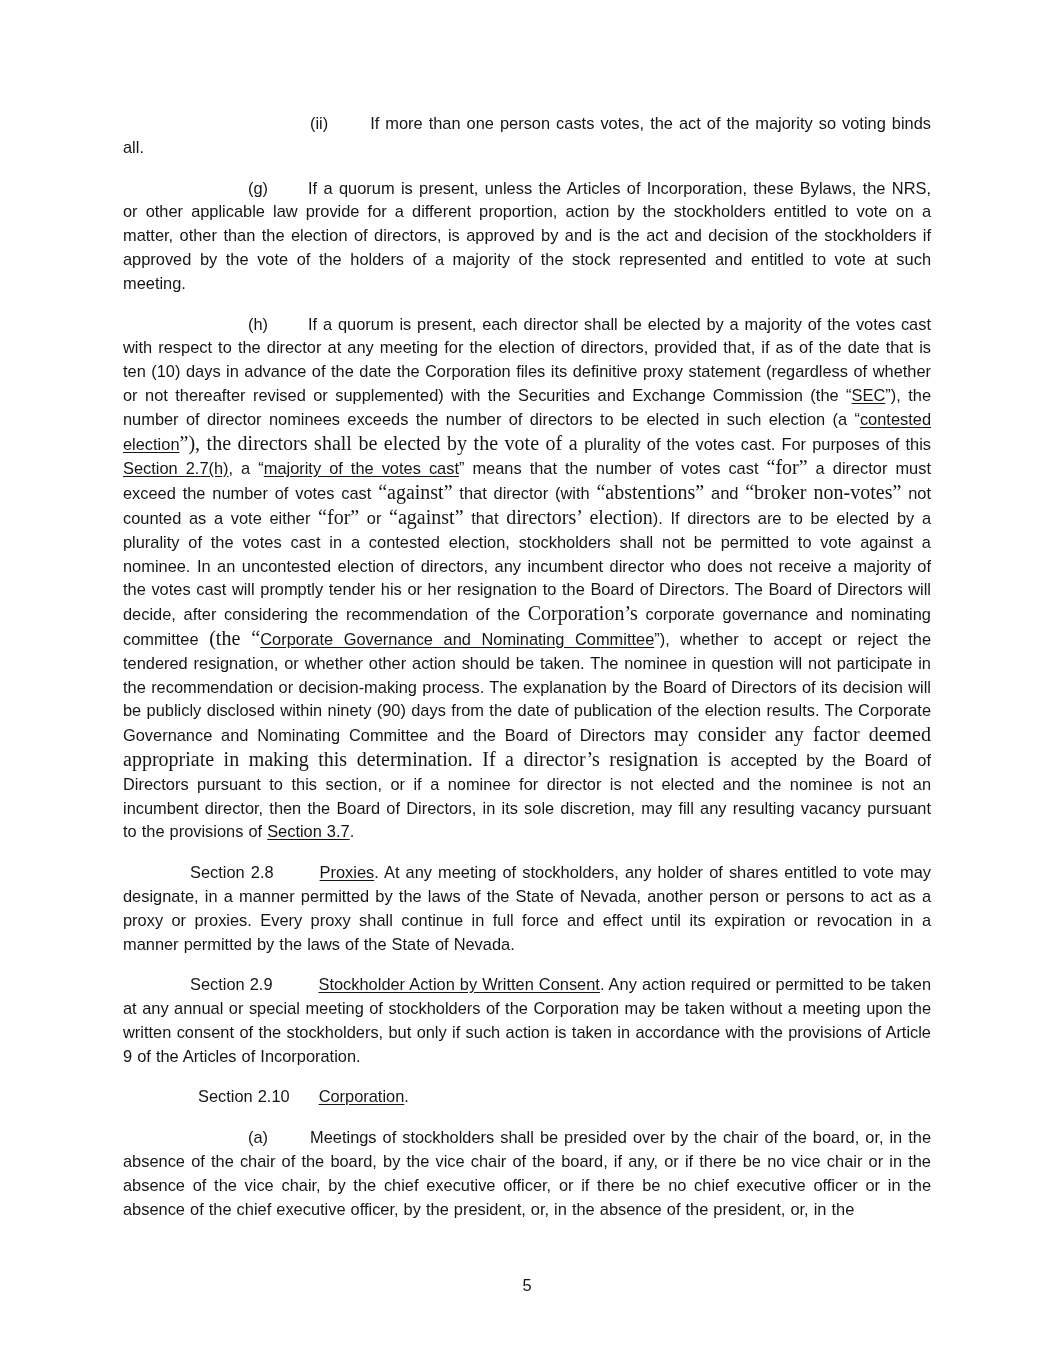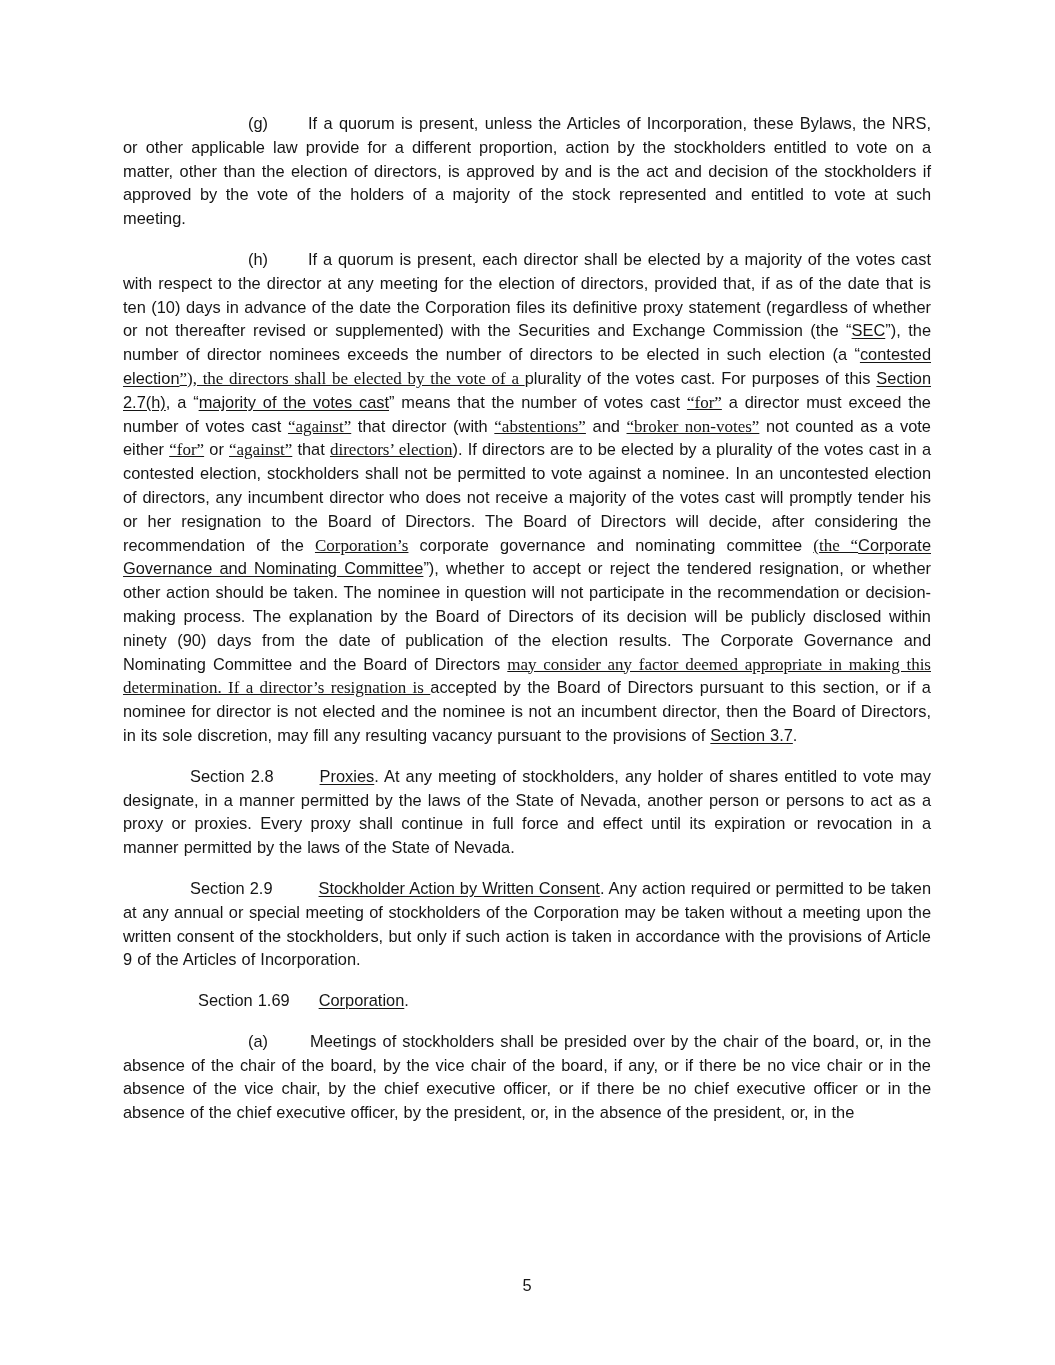--- a/index.html
+++ b/index.html
@@ -33,38 +33,38 @@
     display: inline-block;
     height: 1px;
   }
   .u {
     text-decoration: underline;
     text-underline-offset: 2px;
     margin-top: 20px;
   }
   .serif {
     font-family: "Liberation Serif", serif;
-    font-size: 17px;
-    text-decoration: underline;
+    font-size: 20px;
   }
   .page-footer {
     position: absolute;
     top: 1276px;
     left: 123px;
     width: 808px;
     text-align: center;
     font-size: 16.4px;
   }
 </style>
 </head>
 <body>
 
 <div class="page">
   <div class="doc-body">
+      <p class="doc-para" style="text-indent: 187px;"><span>(ii)</span><span class="tab" style="width: 42px;"></span><span>If more than one person casts votes, the act of the majority so voting binds all.</span></p>
       <p class="doc-para" style="text-indent: 125px;"><span>(g)</span><span class="tab" style="width: 40px;"></span><span>If a quorum is present, unless the Articles of Incorporation, these Bylaws, the NRS, or other applicable law provide for a different proportion, action by the stockholders entitled to vote on a matter, other than the election of directors, is approved by and is the act and decision of the stockholders if approved by the vote of the holders of a majority of the stock represented and entitled to vote at such meeting.</span></p>
       <p class="doc-para" style="text-indent: 125px;"><span>(h)</span><span class="tab" style="width: 40px;"></span><span>If a quorum is present, each director shall be elected by a majority of the votes cast with respect to the director at any meeting for the election of directors, provided that, if as of the date that is ten (10) days in advance of the date the Corporation files its definitive proxy statement (regardless of whether or not thereafter revised or supplemented) with the Securities and Exchange Commission (the “</span><span class="u">SEC</span><span>”), the number of director nominees exceeds the number of directors to be elected in such election (a “</span><span class="u">contested election</span><span class="serif">”), the directors shall be elected by the vote of a </span><span>plurality of the votes cast. For purposes of this </span><span class="u">Section 2.7(h)</span><span>, a “</span><span class="u">majority of the votes cast</span><span>” means that the number of votes cast </span><span class="serif">“for”</span><span> a director must exceed the number of votes cast </span><span class="serif">“against”</span><span> that director (with </span><span class="serif">“abstentions”</span><span> and </span><span class="serif">“broker non-votes”</span><span> not counted as a vote either </span><span class="serif">“for”</span><span> or </span><span class="serif">“against”</span><span> that </span><span class="serif">directors’ election</span><span>). If directors are to be elected by a plurality of the votes cast in a contested election, stockholders shall not be permitted to vote against a nominee. In an uncontested election of directors, any incumbent director who does not receive a majority of the votes cast will promptly tender his or her resignation to the Board of Directors. The Board of Directors will decide, after considering the recommendation of the </span><span class="serif">Corporation’s</span><span> corporate governance and nominating committee </span><span class="serif">(the “</span><span class="u">Corporate Governance and Nominating Committee</span><span>”), whether to accept or reject the tendered resignation, or whether other action should be taken. The nominee in question will not participate in the recommendation or decision-making process. The explanation by the Board of Directors of its decision will be publicly disclosed within ninety (90) days from the date of publication of the election results. The Corporate Governance and Nominating Committee and the Board of Directors </span><span class="serif">may consider any factor deemed appropriate in making this determination. If a director’s resignation is </span><span>accepted by the Board of Directors pursuant to this section, or if a nominee for director is not elected and the nominee is not an incumbent director, then the Board of Directors, in its sole discretion, may fill any resulting vacancy pursuant to the provisions of </span><span class="u">Section 3.7</span><span>.</span></p>
       <p class="doc-para" style="text-indent: 67px;"><span>Section 2.8</span><span class="tab" style="width: 46px;"></span><span class="u">Proxies</span><span>.  At any meeting of stockholders, any holder of shares entitled to vote may designate, in a manner permitted by the laws of the State of Nevada, another person or persons to act as a proxy or proxies.  Every proxy shall continue in full force and effect until its expiration or revocation in a manner permitted by the laws of the State of Nevada.</span></p>
       <p class="doc-para" style="text-indent: 67px;"><span>Section 2.9</span><span class="tab" style="width: 46px;"></span><span class="u">Stockholder Action by Written Consent</span><span>.  Any action required or permitted to be taken at any annual or special meeting of stockholders of the Corporation may be taken without a meeting upon the written consent of the stockholders, but only if such action is taken in accordance with the provisions of Article 9 of the Articles of Incorporation.</span></p>
-      <p class="doc-para" style="text-indent: 75px;"><span>Section 1.69</span><span class="tab" style="width: 29px;"></span><span class="u">Corporation</span><span>.</span></p>
+      <p class="doc-para" style="text-indent: 75px;"><span>Section 2.10</span><span class="tab" style="width: 29px;"></span><span class="u">Corporation</span><span>.</span></p>
       <p class="doc-para" style="text-indent: 125px;"><span>(a)</span><span class="tab" style="width: 42px;"></span><span>Meetings of stockholders shall be presided over by the chair of the board, or, in the absence of the chair of the board, by the vice chair of the board, if any, or if there be no vice chair or in the absence of the vice chair, by the chief executive officer, or if there be no chief executive officer or in the absence of the chief executive officer, by the president, or, in the absence of the president, or, in the</span></p>
     </div>
   <div class="page-footer">5</div>
 </div>
 
 </body></html>

